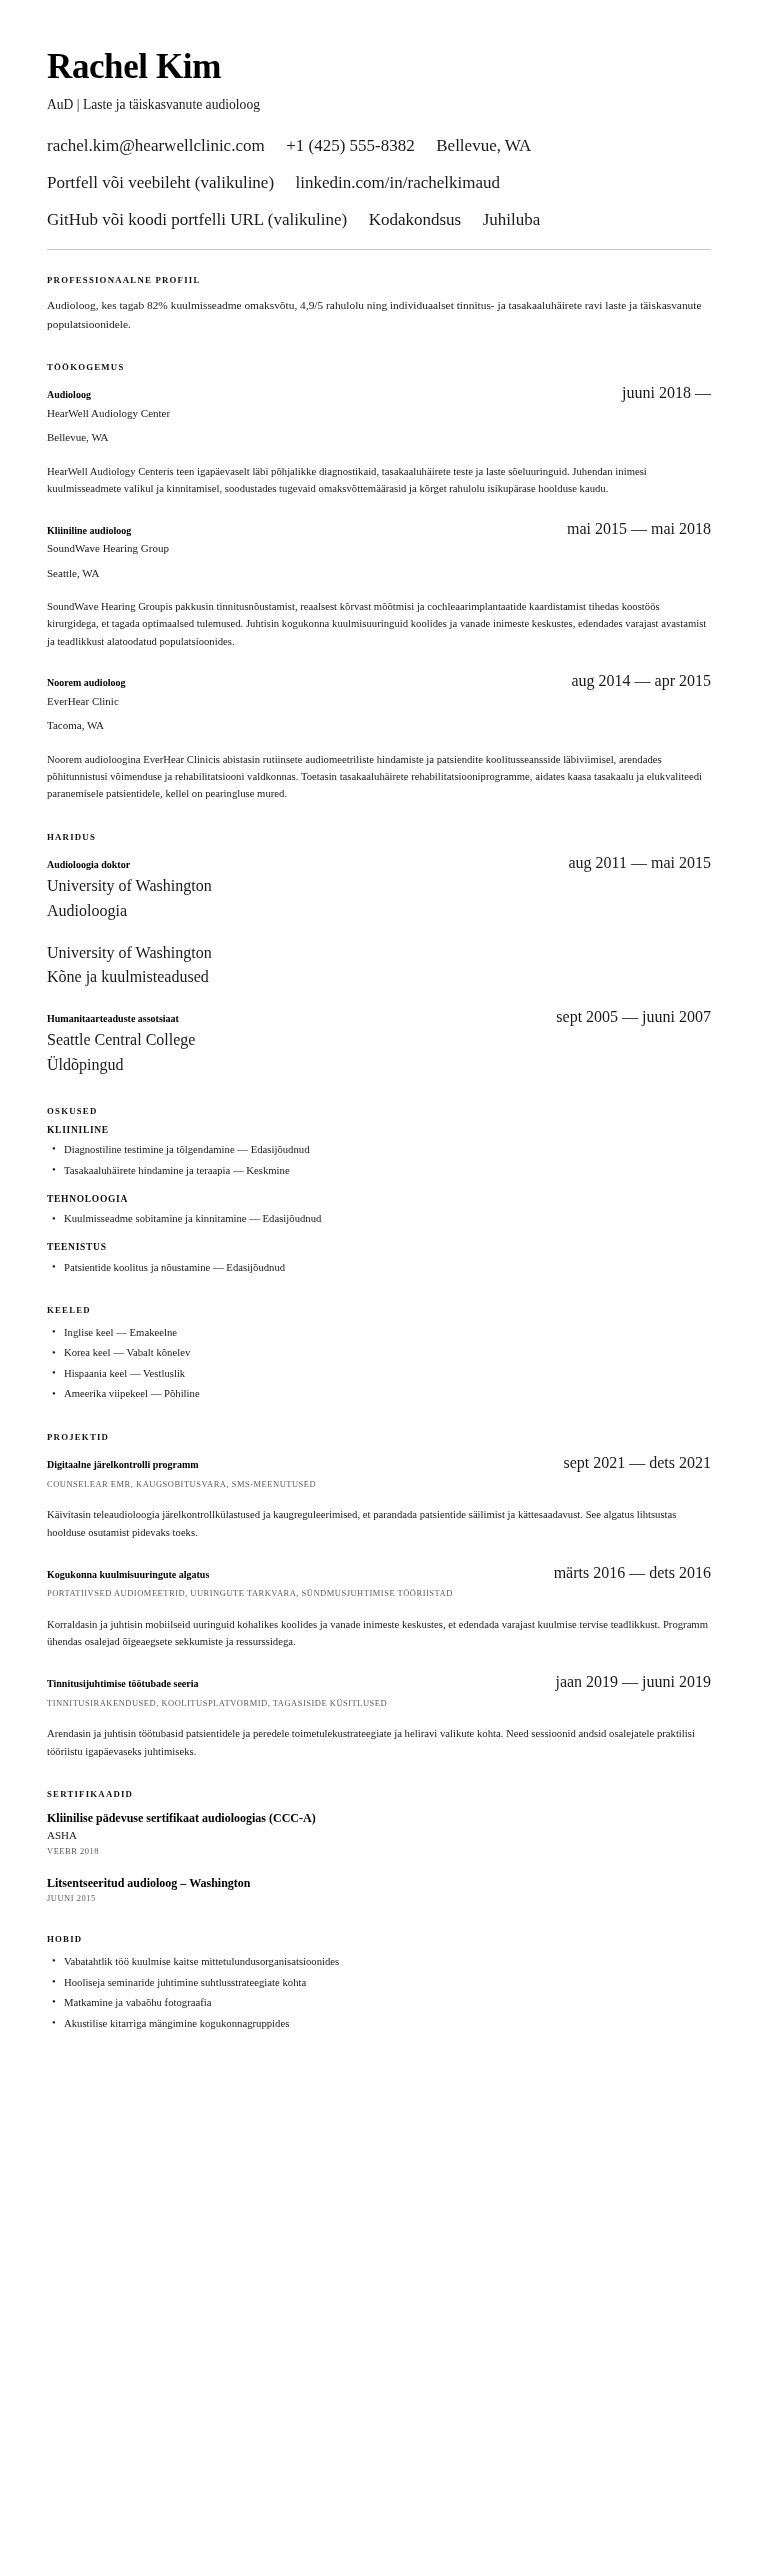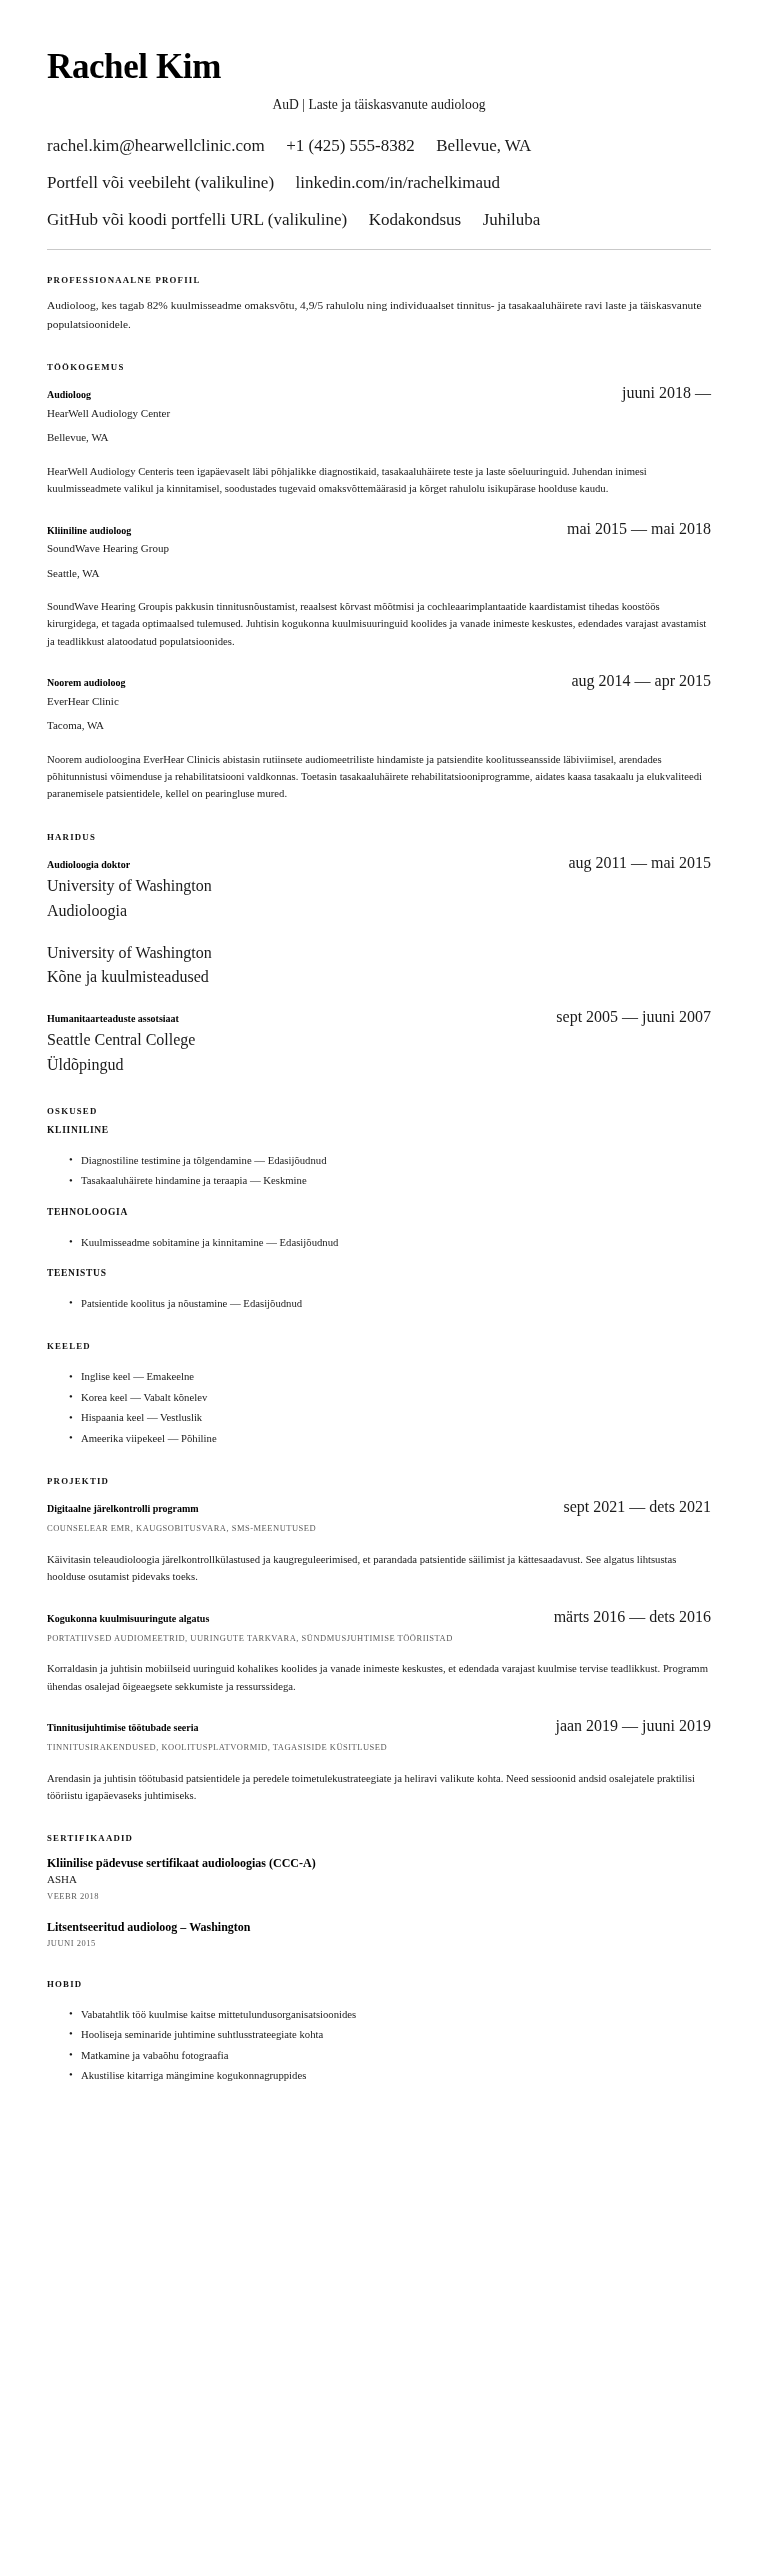--- a/index.html
+++ b/index.html
@@ -27,21 +27,20 @@
     line-height: 1.05;
     margin: 0 0 10px 0;
     color: #000000;
   }
   .headline {
     font-size: 13.6px;
     font-weight: 400;
     line-height: 1.35;
     margin: 0 0 19px 0;
     color: #1a1a1a;
-    text-align: center;
   }
   .contact-rows { margin: 0 0 5px 0; }
   .contact-row {
     font-size: 17px;
     line-height: 1.5;
     color: #1a1a1a;
     margin-bottom: 11.4px;
     display: flex;
     flex-wrap: wrap;
     align-items: baseline;
@@ -140,21 +139,21 @@
   .skill-group-title {
     font-size: 9.5px;
     font-weight: 700;
     letter-spacing: 0.7px;
     text-transform: uppercase;
     color: #111111;
     margin: 0 0 6.3px 0;
   }
   ul.bullets {
     list-style: none;
-    margin: 17px;
+    margin: 0;
     padding: 0;
   }
   ul.bullets li {
     position: relative;
     padding-left: 17px;
     font-size: 10.7px;
     line-height: 1.62;
     color: #1a1a1a;
     margin-bottom: 3.2px;
   }

